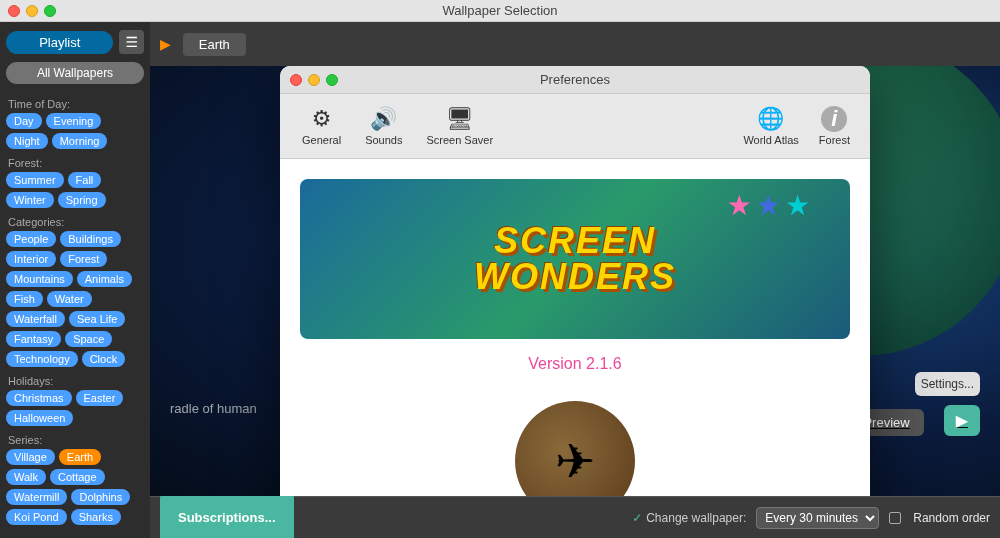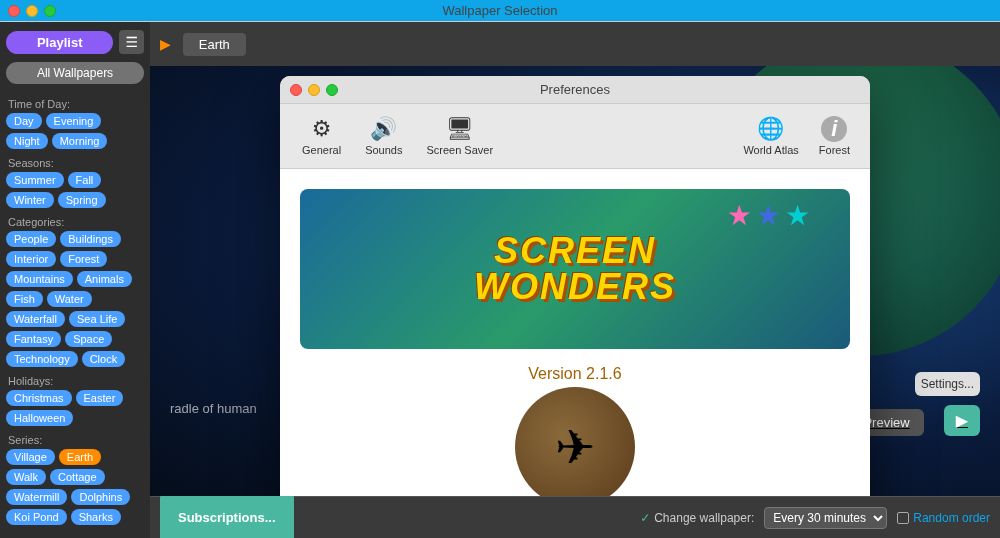--- a/index.html
+++ b/index.html
@@ -9,21 +9,21 @@
       overflow: hidden;
       font-family: -apple-system, BlinkMacSystemFont, "Helvetica Neue", Arial, sans-serif;
       font-size: 12px;
       background: #1a1a2e;
       display: flex;
       flex-direction: column;
     }
 
     
     .title-bar {
-      background: #0ea5e9;
+      background: #e5e5e5;
       height: 22px;
       display: flex;
       align-items: center;
       justify-content: center;
       position: relative;
       border-bottom: 1px solid #ccc;
     }
     .traffic-lights {
       position: absolute;
       left: 8px;
@@ -62,27 +62,27 @@
       overflow-y: auto;
       flex-shrink: 0;
     }
     .playlist-bar {
       display: flex;
       align-items: center;
       gap: 6px;
       margin-bottom: 8px;
     }
     .playlist-btn {
-      background: #8b5cf6;
+      background: #0369a1;
       color: white;
       border: none;
       border-radius: 12px;
       padding: 4px 14px;
       font-size: 13px;
-      font-weight: 700;
+      font-weight: 400;
       cursor: pointer;
       flex: 1;
     }
     .list-icon-btn {
       background: #555;
       border: none;
       border-radius: 4px;
       color: white;
       padding: 4px 6px;
       cursor: pointer;
@@ -202,25 +202,25 @@
     .interval-select {
       background: #555;
       color: white;
       border: 1px solid #777;
       border-radius: 4px;
       padding: 2px 4px;
       font-size: 12px;
       cursor: pointer;
     }
     .random-order-label {
-      color: #0ea5e9;
+      color: #e5e5e5;
       font-size: 12px;
       display: flex;
       align-items: center;
-      gap: 4px;
+      gap: 12px;
     }
     .checkbox-unchecked {
       width: 12px;
       height: 12px;
       border: 1px solid #aaa;
       background: transparent;
       border-radius: 2px;
       display: inline-block;
     }
 
@@ -269,21 +269,20 @@
       cursor: pointer;
     }
 
     
     .modal-overlay {
       position: absolute;
       top: 0; left: 0; right: 0; bottom: 0;
       display: flex;
       align-items: flex-start;
       justify-content: center;
-      padding-top: 10px;
       z-index: 100;
     }
     .modal {
       background: #f0f0f0;
       border-radius: 10px;
       box-shadow: 0 20px 60px rgba(0,0,0,0.6);
       width: 590px;
       overflow: hidden;
     }
     .modal-title-bar {
@@ -382,22 +381,22 @@
     }
     .star {
       font-size: 28px;
     }
     .star.pink { color: #ff69b4; }
     .star.blue { color: #4169e1; }
     .star.cyan { color: #00ced1; }
 
     .version-text {
       font-size: 16px;
-      color: #a16207;
-      margin-bottom: 4px;
+      color: #ec4899;
+      margin-bottom: 28px;
       text-align: right;
     }
     .logo-container {
       display: flex;
       flex-direction: column;
       align-items: center;
       margin-bottom: 12px;
     }
     .plane-logo {
       width: 120px;
@@ -443,21 +442,21 @@
       <div class="sidebar-section-label">Time of Day:</div>
       <div class="tag-row">
         <span class="tag">Day</span>
         <span class="tag">Evening</span>
         <span class="tag">Night</span>
         <span class="tag">Morning</span>
       </div>
     </div>
 
     <div>
-      <div class="sidebar-section-label">Seasons:</div>
+      <div class="sidebar-section-label">Forest:</div>
       <div class="tag-row">
         <span class="tag">Summer</span>
         <span class="tag">Fall</span>
         <span class="tag">Winter</span>
         <span class="tag">Spring</span>
       </div>
     </div>
 
     <div>
       <div class="sidebar-section-label">Categories:</div>

